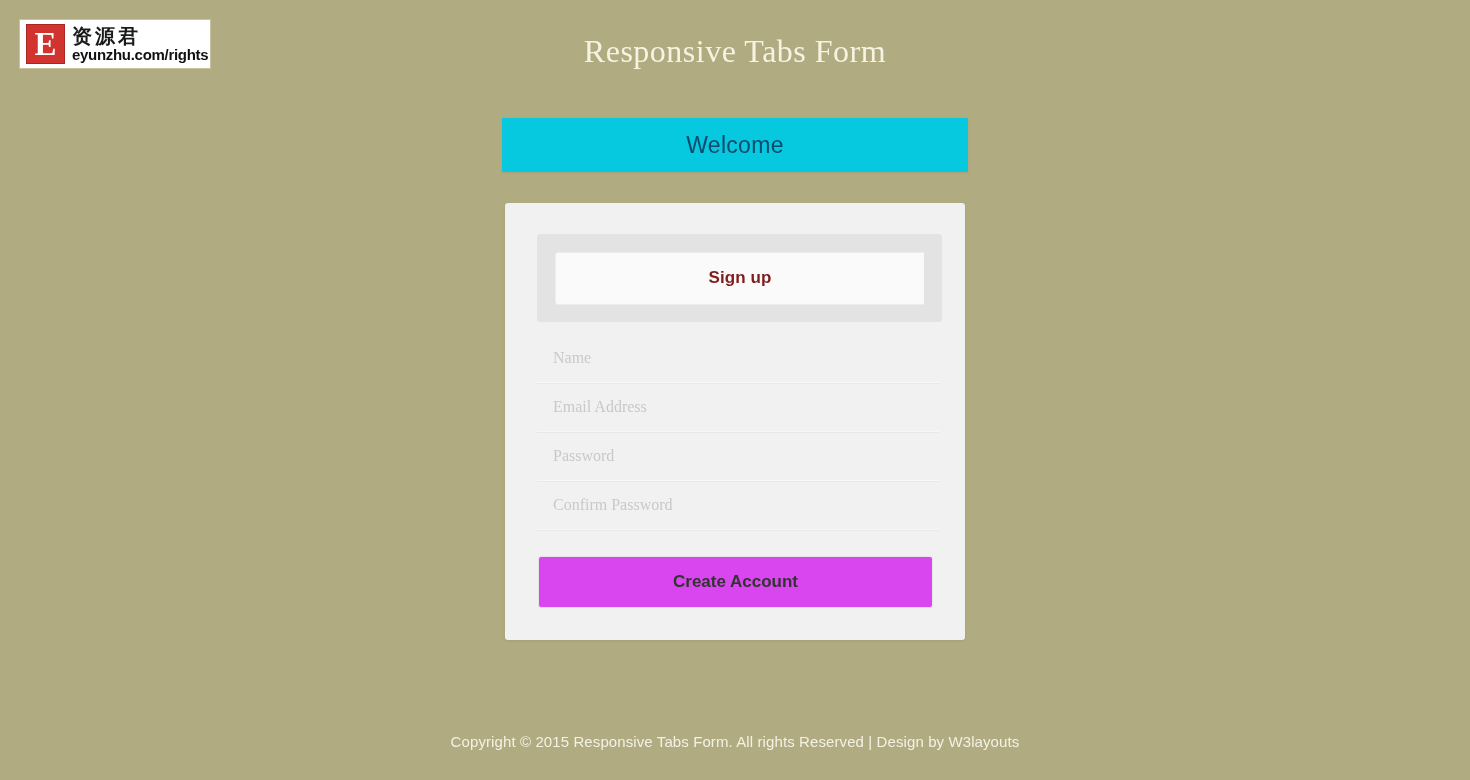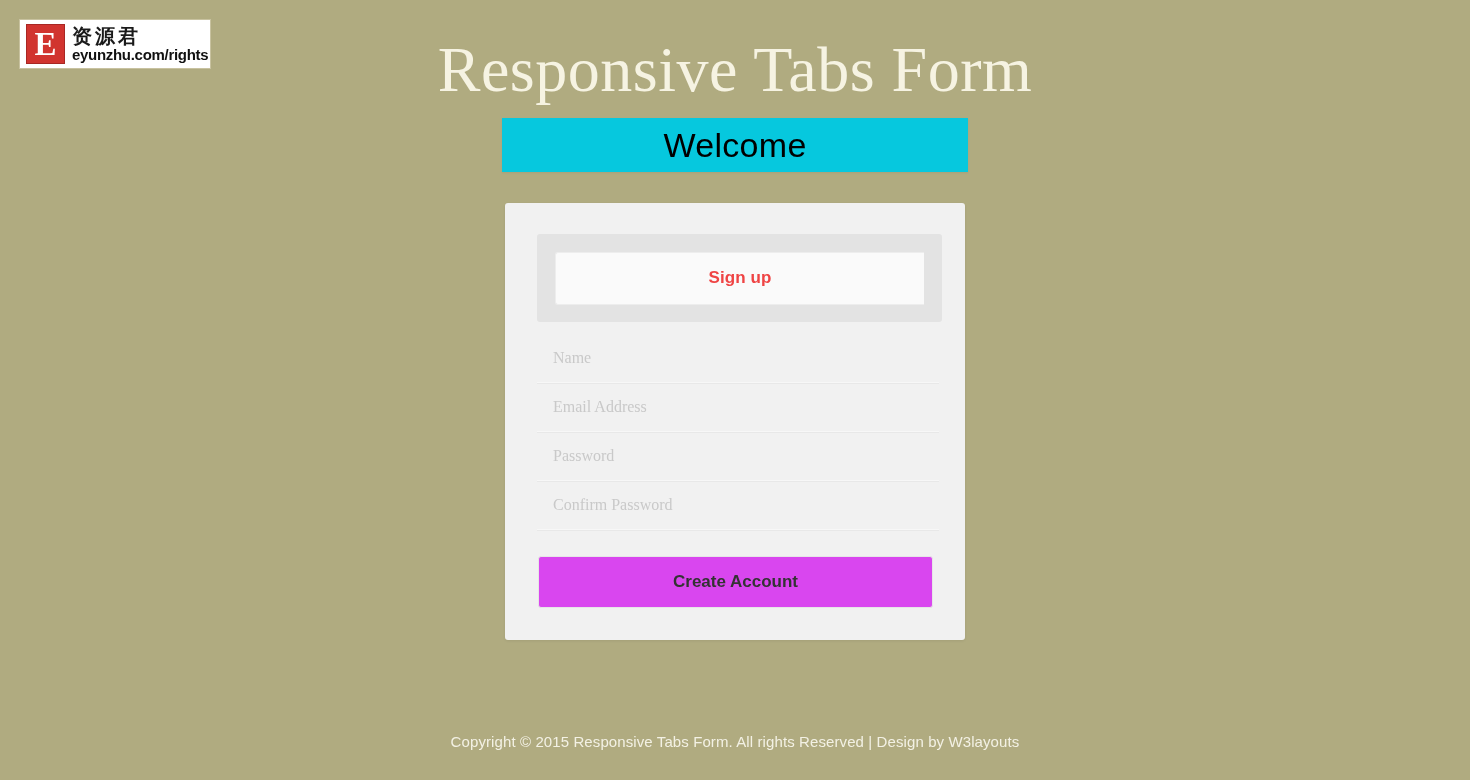--- a/index.html
+++ b/index.html
@@ -68,42 +68,42 @@
   }
 
   
   .page-title {
     position: absolute;
     top: 33px;
     left: 0;
     width: 1470px;
     text-align: center;
     font-family: "Liberation Serif", serif;
-    font-size: 64px;
+    font-size: 32px;
     font-weight: normal;
     color: #f6f3e2;
     letter-spacing: 0.5px;
   }
 
   
   .welcome-banner {
     position: absolute;
     left: 502px;
     top: 118px;
     width: 466px;
     height: 54px;
     background: #06c8de;
     display: flex;
     align-items: center;
     justify-content: center;
     box-shadow: 0 1px 2px rgba(0,0,0,0.06);
   }
   .welcome-banner span {
-    color: #000000;
-    font-size: 34px;
+    color: #0c4a6e;
+    font-size: 23px;
     font-weight: normal;
     letter-spacing: 0.3px;
   }
 
   
   .form-card {
     position: absolute;
     left: 505px;
     top: 203px;
     width: 460px;
@@ -133,21 +133,21 @@
     align-items: center;
     justify-content: center;
     font-size: 17px;
     font-weight: bold;
     cursor: pointer;
     border-radius: 3px;
     letter-spacing: 0.1px;
   }
   .tab-inactive {
     background: #fafafa;
-    color: #ef4444;
+    color: #7f1d1d;
     border: 1px solid #ededed;
     border-right: none;
     border-radius: 3px 0 0 3px;
   }
   .tab-active {
     background: #06c8de;
     color: #ffffff;
     border: 1px solid #06c8de;
     border-radius: 3px;
     box-shadow: inset 0 0 0 1px rgba(255,255,255,0.18);

